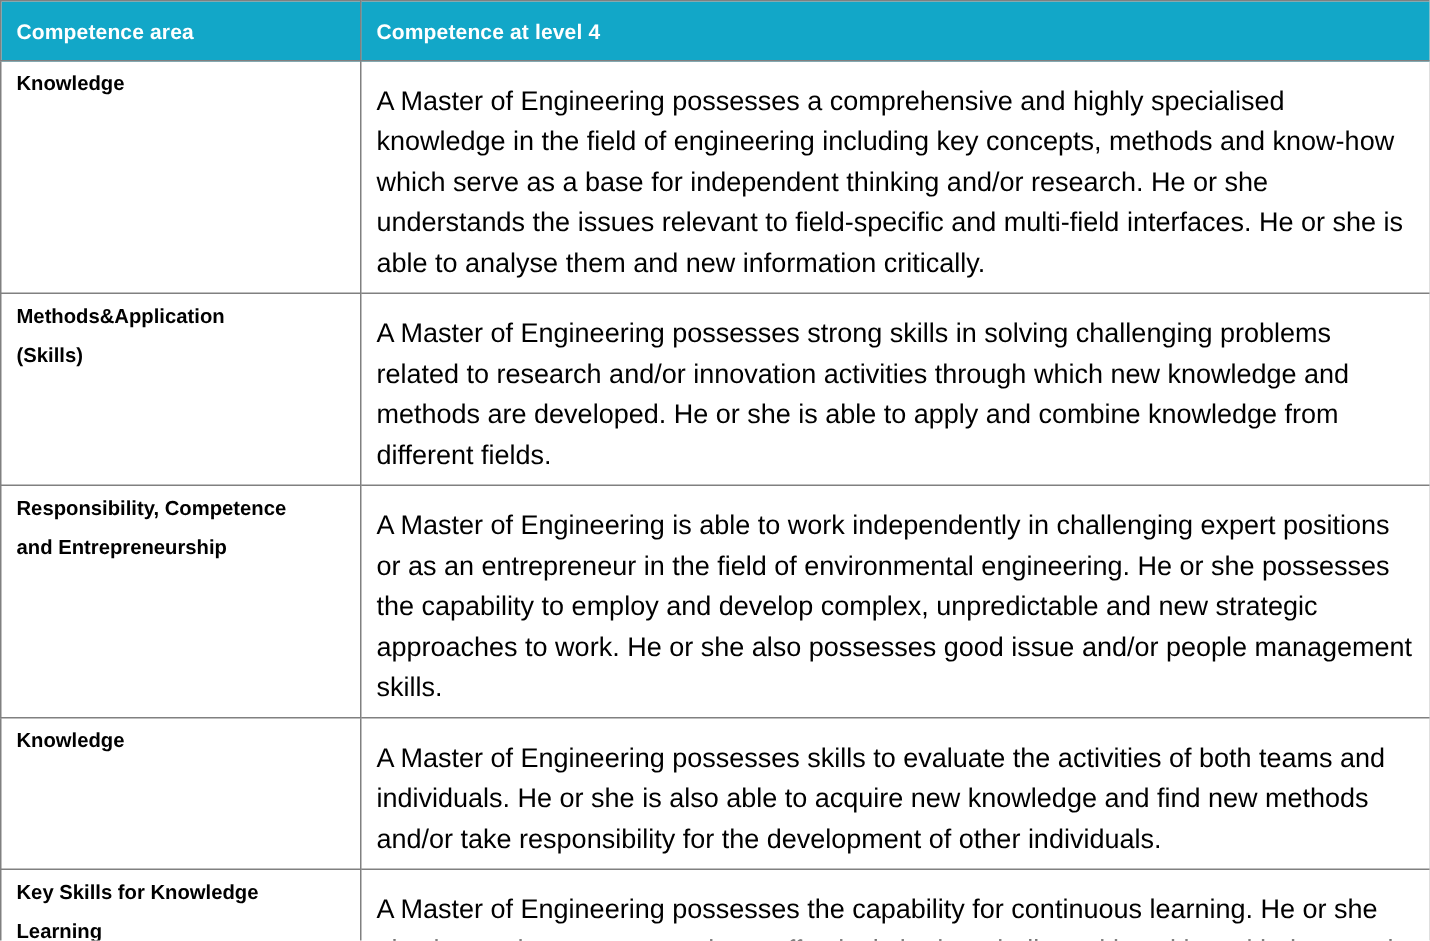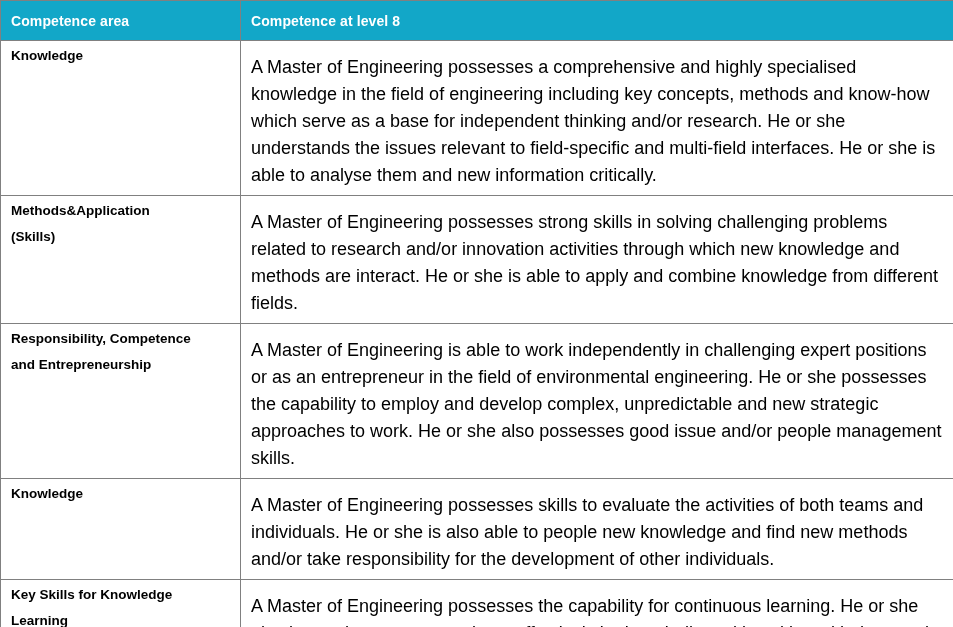--- a/index.html
+++ b/index.html
@@ -70,41 +70,41 @@
 
 <div class="page">
   <table class="competence-table">
     <colgroup>
       <col class="col-area">
       <col class="col-desc">
     </colgroup>
     <thead>
       <tr>
         <th>Competence area</th>
-        <th>Competence at level 8</th>
+        <th>Competence at level 4</th>
       </tr>
     </thead>
     <tbody>
       <tr class="row-1">
         <td class="area-cell">Knowledge</td>
         <td class="desc-cell">A Master of Engineering possesses a comprehensive and highly specialised knowledge in the field of engineering including key concepts, methods and know-how which serve as a base for independent thinking and/or research. He or she understands the issues relevant to field-specific and multi-field interfaces. He or she is able to analyse them and new information critically.</td>
       </tr>
       <tr class="row-2">
         <td class="area-cell">Methods&amp;Application
 (Skills)</td>
-        <td class="desc-cell">A Master of Engineering possesses strong skills in solving challenging problems related to research and/or innovation activities through which new knowledge and methods are interact. He or she is able to apply and combine knowledge from different fields.</td>
+        <td class="desc-cell">A Master of Engineering possesses strong skills in solving challenging problems related to research and/or innovation activities through which new knowledge and methods are developed. He or she is able to apply and combine knowledge from different fields.</td>
       </tr>
       <tr class="row-3">
         <td class="area-cell">Responsibility, Competence
 and Entrepreneurship</td>
         <td class="desc-cell">A Master of Engineering is able to work independently in challenging expert positions or as an entrepreneur in the field of environmental engineering. He or she possesses the capability to employ and develop complex, unpredictable and new strategic approaches to work. He or she also possesses good issue and/or people management skills.</td>
       </tr>
       <tr class="row-4">
         <td class="area-cell">Knowledge</td>
-        <td class="desc-cell">A Master of Engineering possesses skills to evaluate the activities of both teams and individuals. He or she is also able to people new knowledge and find new methods and/or take responsibility for the development of other individuals.</td>
+        <td class="desc-cell">A Master of Engineering possesses skills to evaluate the activities of both teams and individuals. He or she is also able to acquire new knowledge and find new methods and/or take responsibility for the development of other individuals.</td>
       </tr>
       <tr class="row-5">
         <td class="area-cell">Key Skills for Knowledge
 Learning</td>
         <td class="desc-cell">A Master of Engineering possesses the capability for continuous learning. He or she also knows how to communicate effectively both verbally and in writing with the people in the field and other audiences. He or she is able to interact and communicate effectively in an international environment in one official language and at least one other language.</td>
       </tr>
     </tbody>
   </table>
 </div>
 

